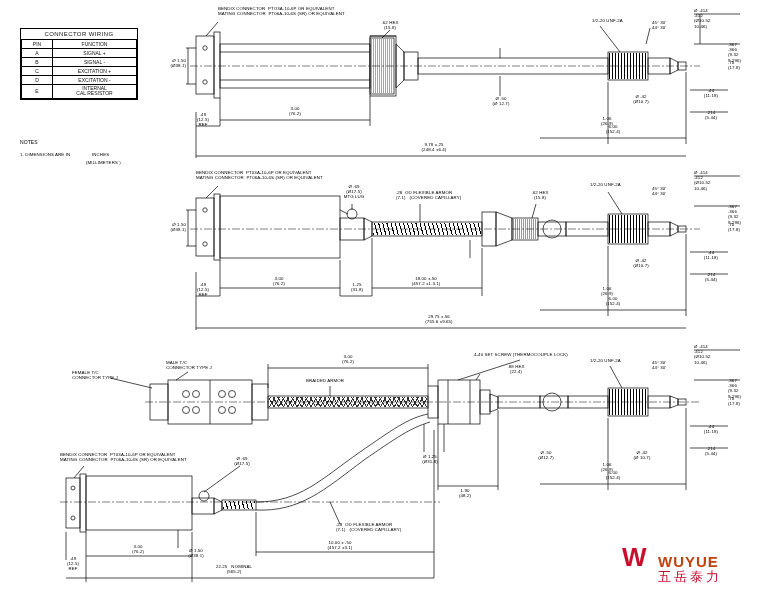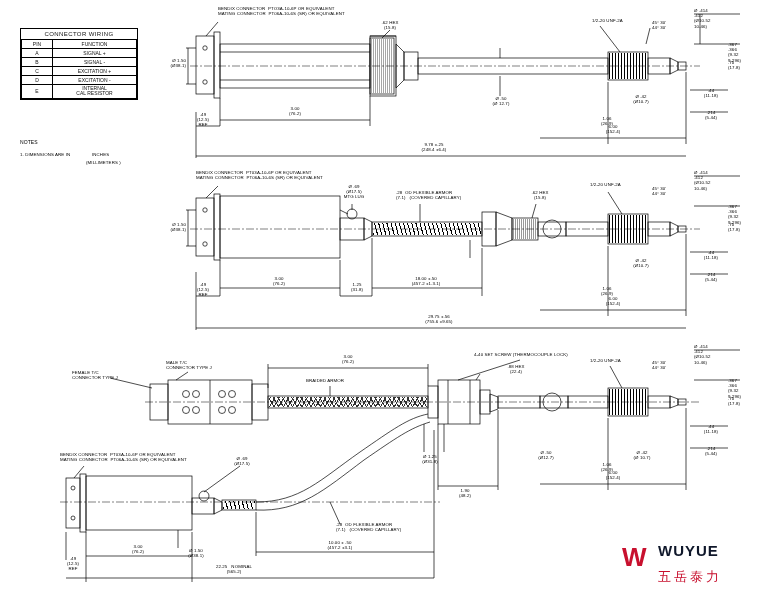--- a/index.html
+++ b/index.html
@@ -35,21 +35,21 @@
   }
   .braid{
     background-image:repeating-linear-gradient(60deg,#000 0 1px,transparent 1px 4px),
                      repeating-linear-gradient(-60deg,#000 0 1px,transparent 1px 4px);
   }
   svg{position:absolute;left:0;top:0;overflow:visible;}
 
   
   #logo{left:622px;top:542px;width:130px;height:46px;}
   #logo .mark{position:absolute;left:0;top:2px;width:32px;height:26px;color:#c8102e;font-size:26px;line-height:26px;font-weight:bold;}
-  #logo .wm{position:absolute;left:36px;top:0;font-size:15px;font-weight:bold;letter-spacing:1px;color:#0f172a;}
+  #logo .wm{position:absolute;left:36px;top:11px;font-size:15px;font-weight:bold;letter-spacing:1px;color:#c2410c;}
   #logo .cn{position:absolute;left:36px;top:26px;font-size:13px;letter-spacing:3px;color:#c8102e;}
 </style>
 </head>
 <body>
 
 <div id="sheet">
 
   <div id="wiring" class="abs">
     <table>
       <tbody>

